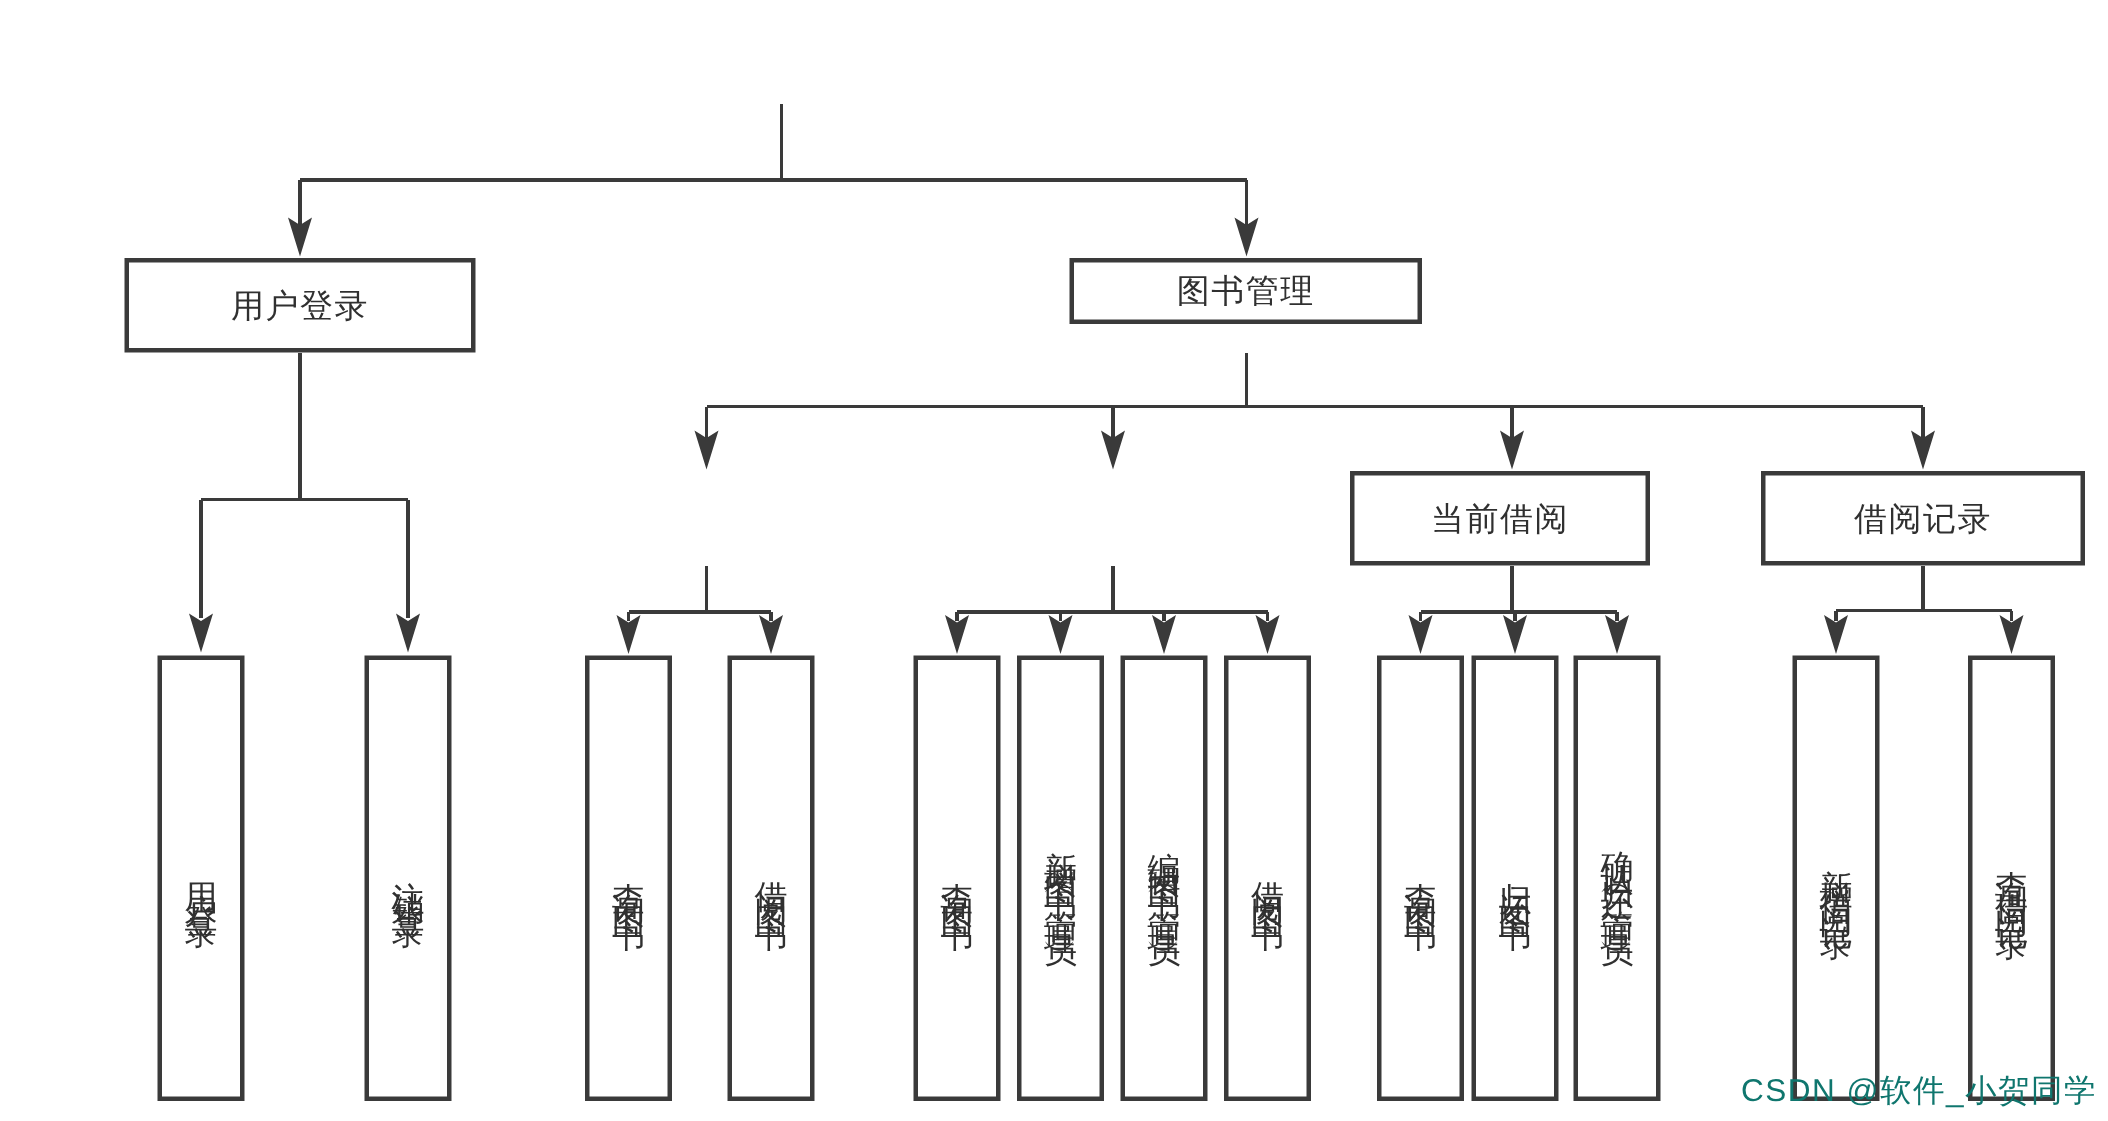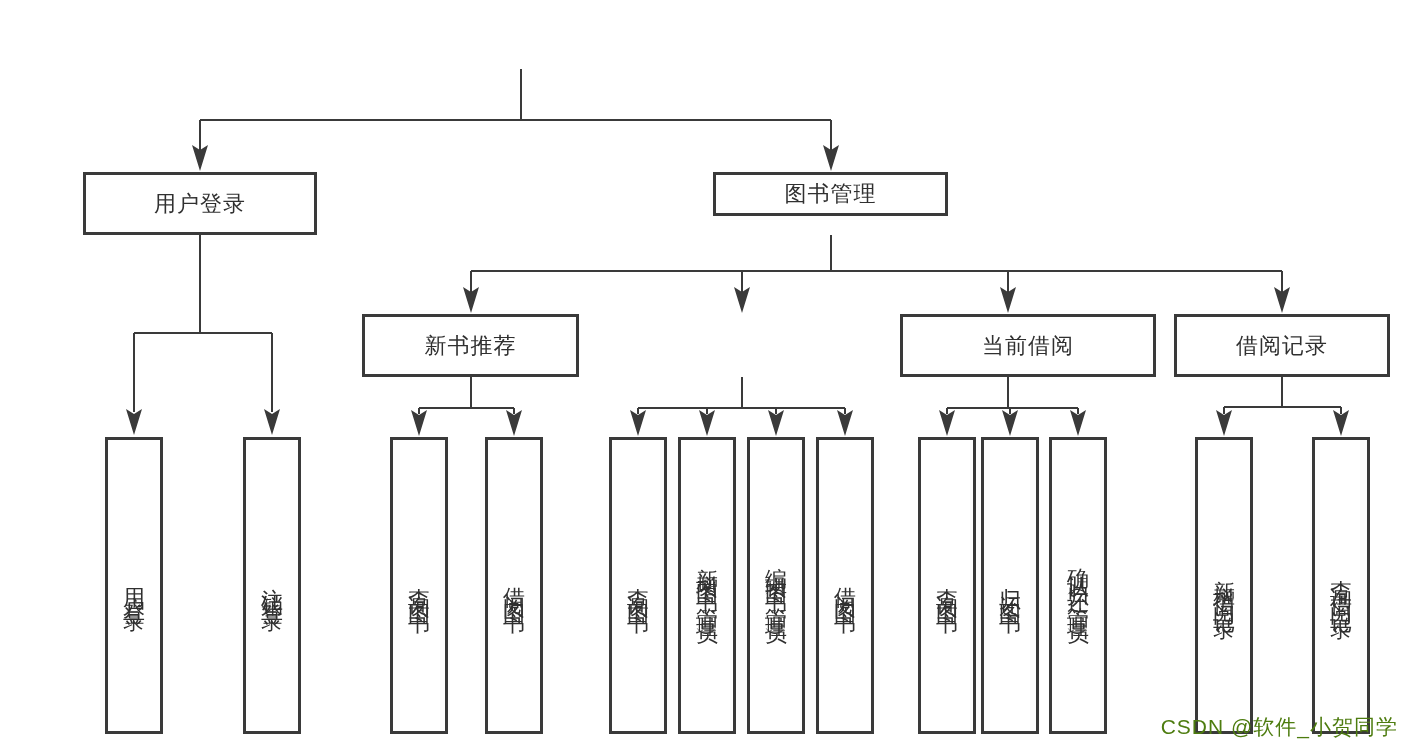--- a/index.html
+++ b/index.html
@@ -35,21 +35,21 @@
     text-orientation:mixed;
     font-size:22px;
     letter-spacing:8px;
     line-height:1;
   }
   .watermark{
     position:absolute;
     right:7px;bottom:6px;
     font-size:21px;
     letter-spacing:1px;
-    color:#4d7c0f;
+    color:#0f766e;
     white-space:nowrap;
     z-index:5;
   }
 </style>
 </head>
 <body>
 
 <div class="canvas">
 
   <svg class="connectors" viewBox="0 0 1405 747" xmlns="http://www.w3.org/2000/svg" aria-hidden="true">
@@ -89,22 +89,21 @@
       <polygon points="1070,410 1078,415 1086,410 1078,436"></polygon>
       <polygon points="1216,410 1224,415 1232,410 1224,436"></polygon>
       <polygon points="1333,410 1341,415 1349,410 1341,436"></polygon>
     </g>
   </svg>
 
 
   <div class="node h-node" style="left:83px;top:172px;width:234px;height:63px;">用户登录</div>
   <div class="node h-node" style="left:713px;top:172px;width:235px;height:44px;">图书管理</div>
 
-  <div class="node h-node" style="left:362px;top:314px;width:217px;height:63px;">新书推荐</div>
-  <div class="node h-node" style="left:900px;top:314px;width:256px;height:63px;">当前借阅</div>
+  <div class="node h-node" style="left:900px;top:314px;width:200px;height:63px;">当前借阅</div>
   <div class="node h-node" style="left:1174px;top:314px;width:216px;height:63px;">借阅记录</div>
 
   <div class="node v-node" style="left:105px;top:437px;width:58px;height:297px;">用户登录</div>
   <div class="node v-node" style="left:243px;top:437px;width:58px;height:297px;">注销登录</div>
 
   <div class="node v-node" style="left:390px;top:437px;width:58px;height:297px;">查询图书</div>
   <div class="node v-node" style="left:485px;top:437px;width:58px;height:297px;">借阅图书</div>
 
   <div class="node v-node" style="left:609px;top:437px;width:58px;height:297px;">查询图书</div>
   <div class="node v-node" style="left:678px;top:437px;width:58px;height:297px;">新增图书（管理员）</div>

